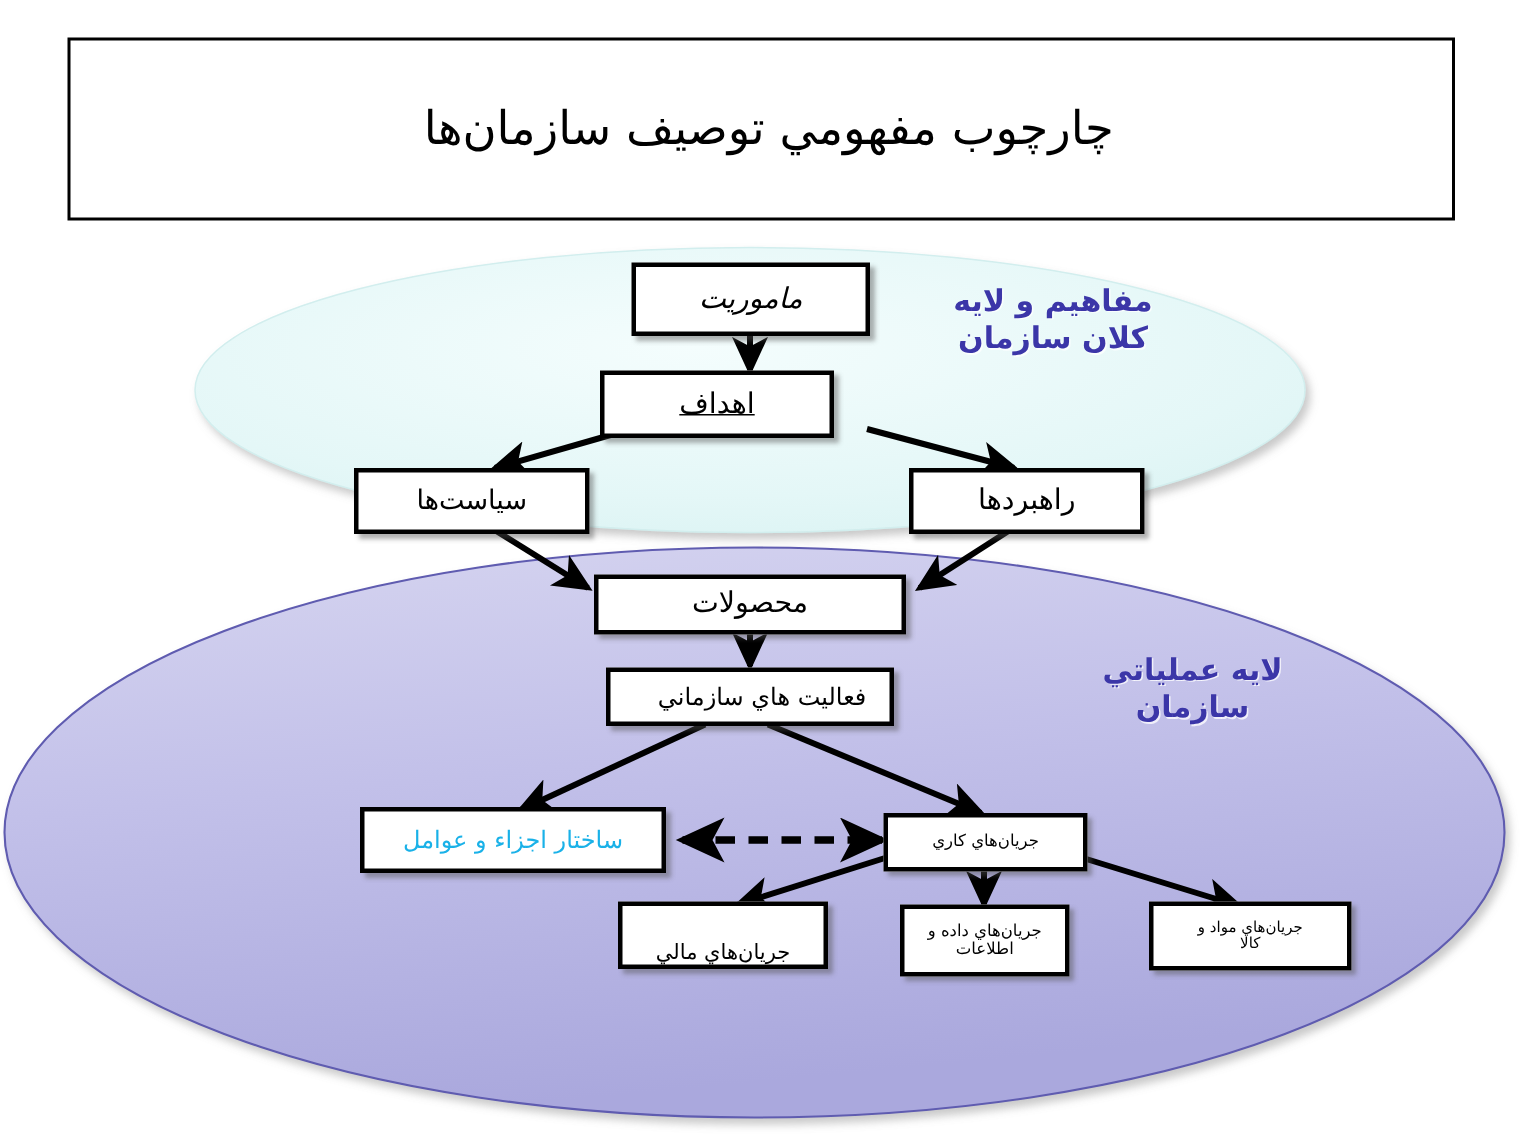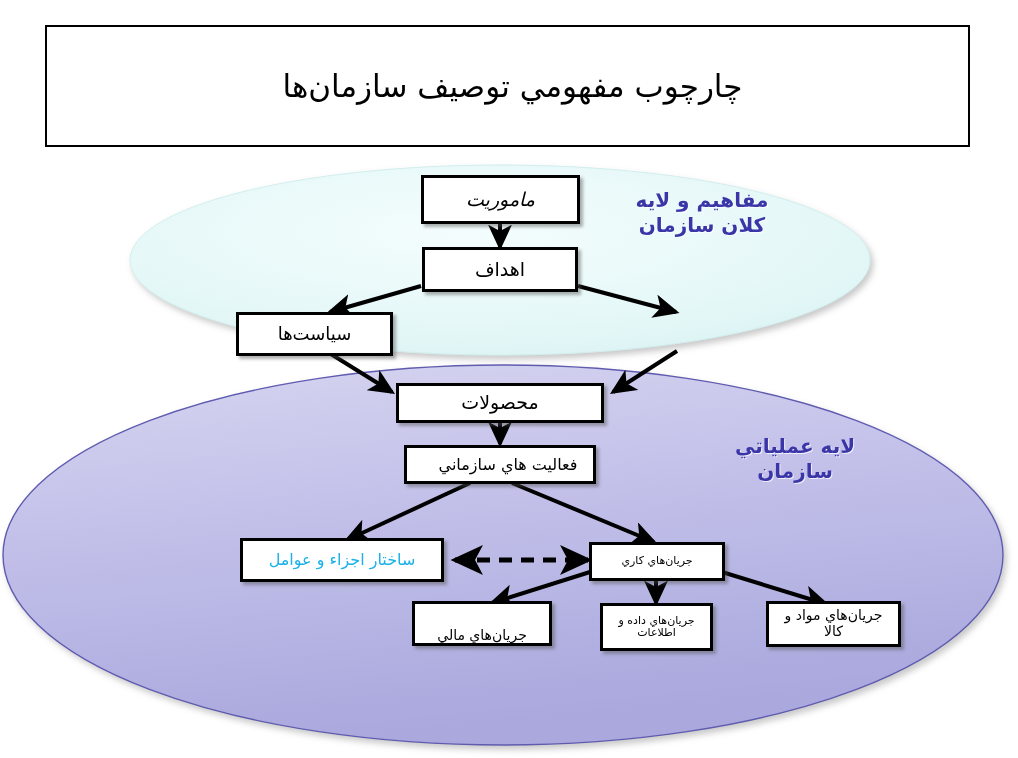--- a/index.html
+++ b/index.html
@@ -112,28 +112,31 @@
   <div class="layer-label" style="left:612px;top:188px;width:180px;font-size:20px;">مفاهيم و لايه
 كلان سازمان</div>
 
   <div class="layer-label" style="left:700px;top:434px;width:190px;font-size:20px;">لايه عملياتي
 سازمان</div>
 
   <div class="node" style="left:421px;top:175px;width:159px;height:49px;">
     <span style="font-size:19px;font-style:italic;">ماموريت</span>
   </div>
 
-  <div class="node" style="left:422px;top:247px;width:156px;height:45px;">
+  <div class="node" style="left:400px;top:247px;width:156px;height:45px;text-decoration:underline;">
     <span style="font-size:19px;">اهداف</span>
   </div>
 
   <div class="node" style="left:236px;top:312px;width:157px;height:44px;">
     <span style="font-size:18px;">سياست‌ها</span>
   </div>
 
+  <div class="node" style="left:606px;top:312px;width:157px;height:44px;">
+    <span style="font-size:19px;">راهبردها</span>
+  </div>
 
   <div class="node" style="left:396px;top:383px;width:208px;height:40px;">
     <span style="font-size:19px;">محصولات</span>
   </div>
 
   <div class="node" style="left:404px;top:445px;width:192px;height:39px;">
     <span style="font-size:16px;margin-left:16px;">فعاليت هاي سازماني</span>
   </div>
 
   <div class="node" style="left:240px;top:538px;width:204px;height:44px;">
@@ -147,17 +150,17 @@
   <div class="node" style="left:412px;top:601px;width:140px;height:45px;">
     <span style="font-size:14px;margin-top:24px;">جريان‌هاي مالي</span>
   </div>
 
   <div class="node" style="left:600px;top:603px;width:113px;height:48px;">
     <span style="font-size:11px;white-space:pre-line;">جريان‌هاي داده و
 اطلاعات</span>
   </div>
 
   <div class="node" style="left:766px;top:601px;width:135px;height:46px;">
-    <span style="font-size:14px;white-space:pre-line;">جريان‌هاي مواد و
+    <span style="font-size:10px;white-space:pre-line;">جريان‌هاي مواد و
 كالا</span>
   </div>
 
 </div>
 
 </body></html>

